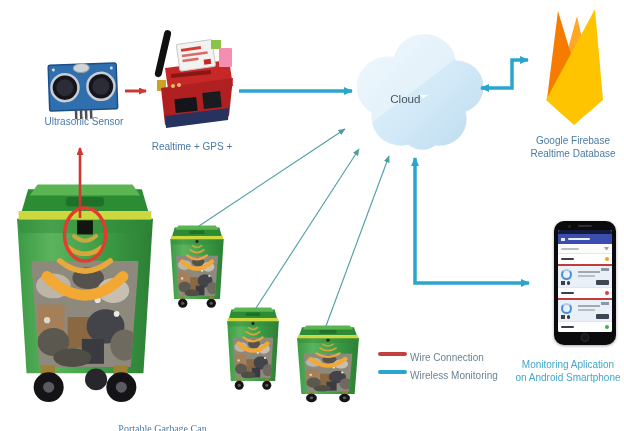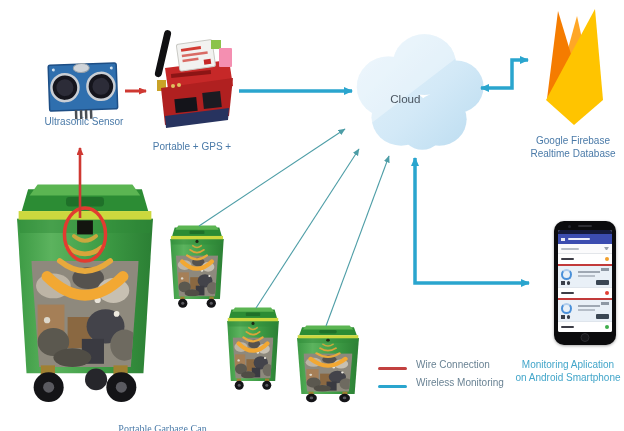--- a/index.html
+++ b/index.html
@@ -8,21 +8,21 @@
     font-family:"Liberation Sans",sans-serif;overflow:hidden;
     border-right:1px solid #e6e6e6;border-bottom:1px solid #e6e6e6;
   }
   .abs{position:absolute;}
   .lbl{position:absolute;color:#4a7aa8;font-size:10px;line-height:13px;text-align:center;}
   .lbl.light{color:#43a6ca;}
   svg{display:block;}
 
   
   .legend{position:absolute;left:378px;top:352px;}
-  .legend-row{display:flex;align-items:flex-end;gap:9px;height:18px;}
+  .legend-row{display:flex;align-items:flex-start;gap:3px;height:18px;}
   .sw{width:29px;height:3.5px;border-radius:2px;flex:0 0 auto;}
   .sw.wire{background:#c2403f;}
   .sw.wireless{background:#2aa5ce;}
   .legend-txt{font-size:10px;color:#6a8394;white-space:nowrap;}
 
   
   .phone{position:absolute;left:554px;top:221px;width:62px;height:124px;background:#0b0b0d;
          border-radius:10px;box-shadow:0 1px 3px rgba(0,0,0,.35);}
   .phone .speaker{position:absolute;top:4px;left:50%;transform:translateX(-50%);width:14px;height:2px;background:#2e2e33;border-radius:2px;}
   .phone .cam{position:absolute;top:3.5px;left:14px;width:3px;height:3px;background:#23232b;border-radius:50%;}
@@ -89,21 +89,21 @@
       <rect x="37" y="30" width="16" height="2.5" fill="#d96b64"></rect>
       <rect x="58" y="33" width="7" height="5" fill="#c62828"></rect>
     </g>
     <rect x="66" y="12" width="10" height="9" fill="#8bc34a"></rect>
     <rect x="74" y="20" width="13" height="19" rx="1" fill="#f48fb1"></rect>
     <rect x="26" y="44" width="40" height="4" fill="#8c1515" transform="rotate(-6 46 46)"></rect>
     <circle cx="28" cy="58" r="2" fill="#e0c060"></circle>
       <circle cx="34" cy="57" r="2" fill="#e0c060"></circle>
   </svg>
   <div class="lbl" style="left:136px;top:140px;width:112px;">
-    <span style="display:block">Portable + GPS +</span>
+    <span style="display:block">Realtime + GPS +</span>
   </div>
 
   <svg class="abs" style="left:342px;top:24px;" width="150" height="140" viewBox="0 0 142 138" preserveAspectRatio="none">
     <defs>
       <linearGradient id="cg" gradientUnits="userSpaceOnUse" x1="0" y1="0" x2="142" y2="138">
         <stop offset="0" stop-color="#eaf5fc"></stop>
         <stop offset="0.55" stop-color="#d3e9f7"></stop>
         <stop offset="1" stop-color="#b4d8ee"></stop>
       </linearGradient>
       <clipPath id="cc">

